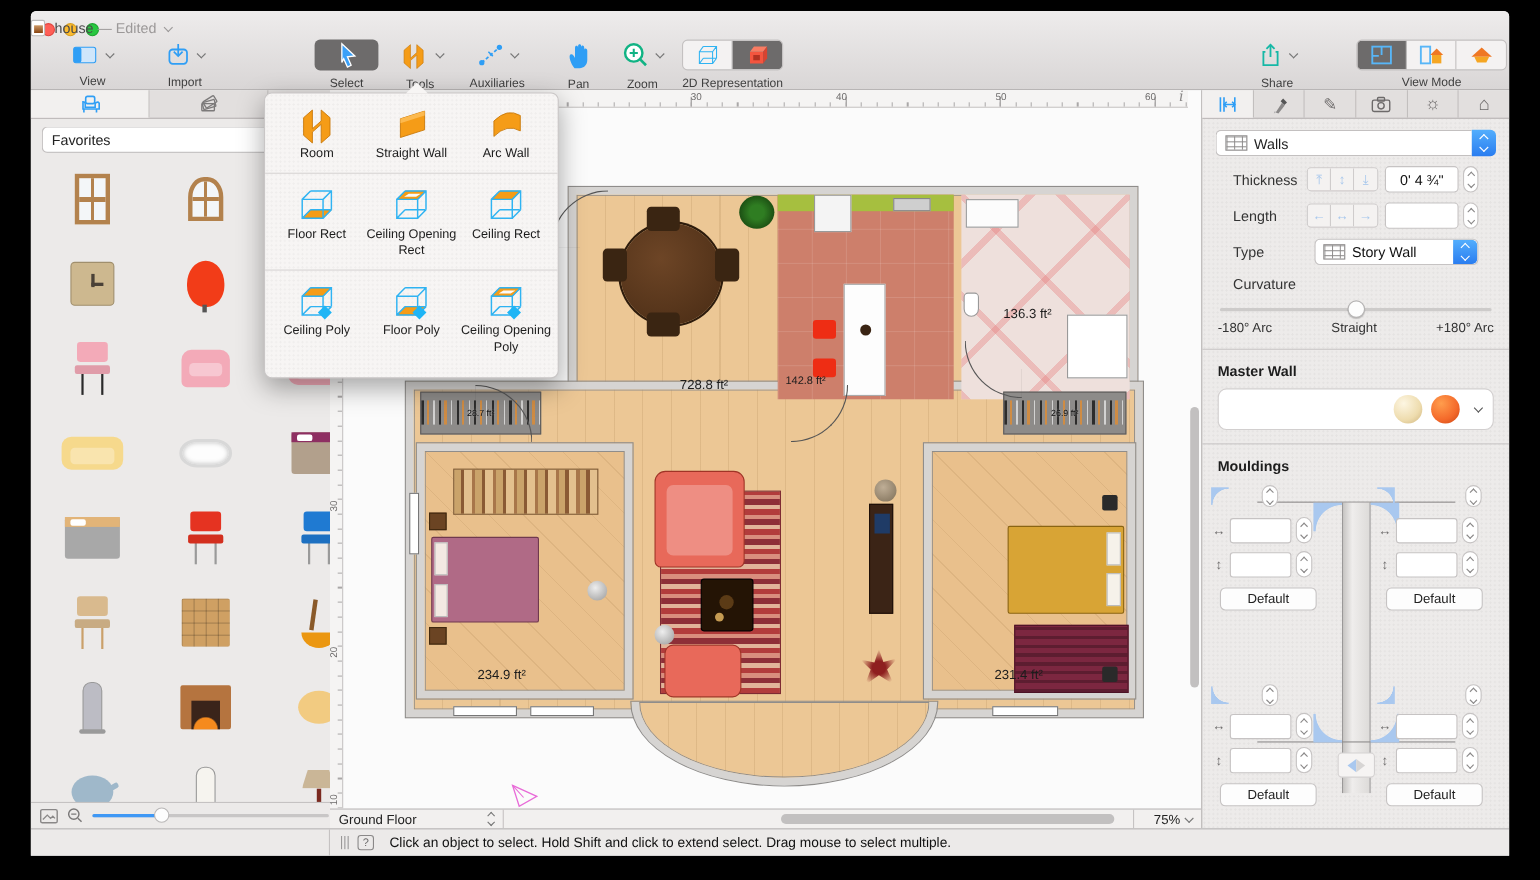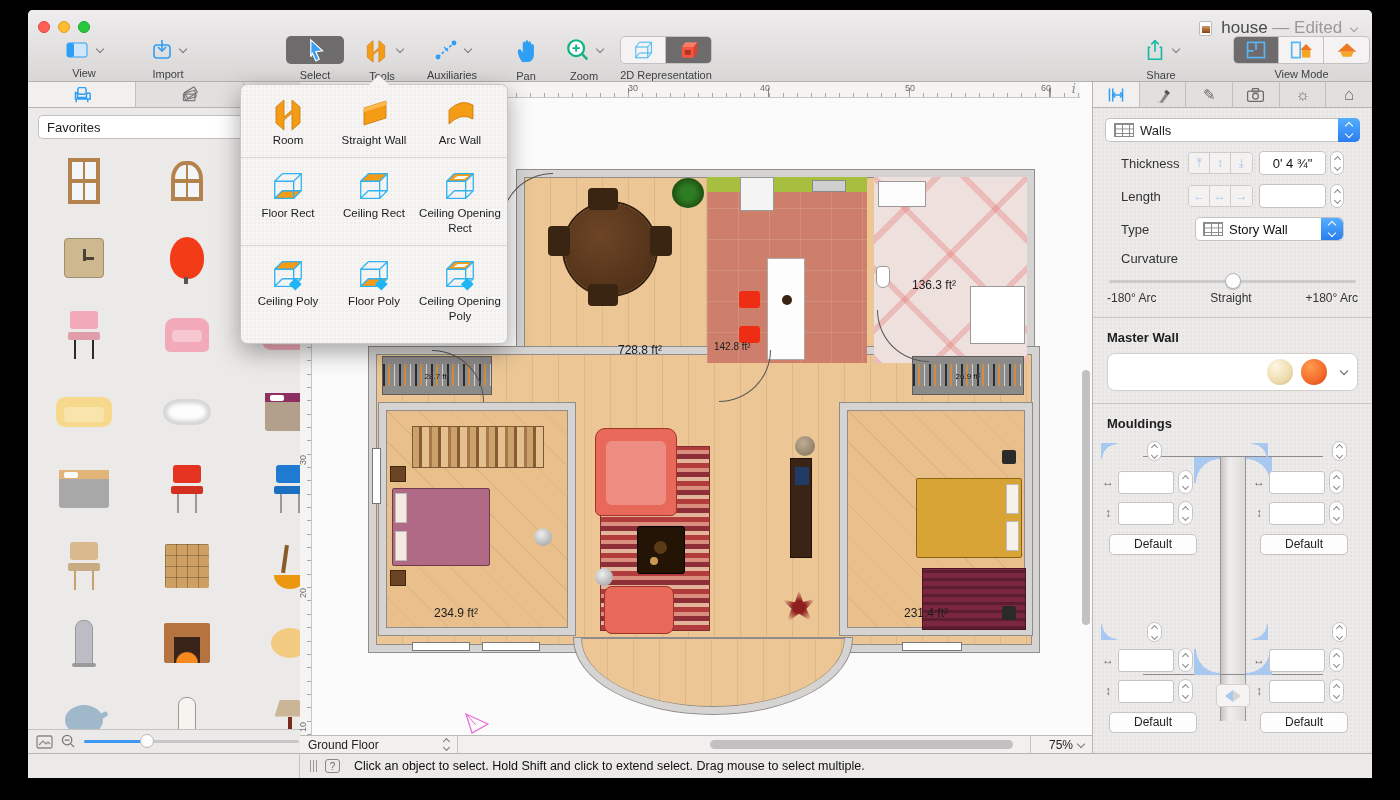--- a/index.html
+++ b/index.html
@@ -4,21 +4,21 @@
 <style>
   * { margin:0; padding:0; box-sizing:border-box; }
   html,body { width:1400px; height:800px; background:#000; font-family:"Liberation Sans",sans-serif; overflow:hidden; }
   #window { position:absolute; left:28px; top:10px; width:1344px; height:768px; background:#ececec; border-radius:5px 5px 0 0; overflow:hidden; box-shadow:0 0 18px rgba(0,0,0,.6); }
 
   
   #header { position:absolute; left:0; top:0; right:0; height:72px; background:linear-gradient(#eeecec,#d9d6d6); border-bottom:1px solid #b3b0b0; }
   .traffic { position:absolute; top:11px; left:10px; display:flex; gap:8px; }
   .traffic span { width:12px; height:12px; border-radius:50%; display:block; }
   .t-close{ background:#ff5f57; border:1px solid #e0443e;} .t-min{ background:#febc2e; border:1px solid #d9a022;} .t-zoom{ background:#28c840; border:1px solid #1ca52f;}
-  #titlebar { position:absolute; top:8px; left:0; right:15px; text-align:right; font-size:17px; color:#4a4a4a; }
+  #titlebar { position:absolute; top:8px; left:0; right:0; text-align:left; font-size:13px; color:#4a4a4a; }
   #titlebar .docicon { display:inline-block; width:13px; height:15px; background:#fff; border:1px solid #bbb; border-radius:2px; vertical-align:-3px; margin-right:5px; position:relative; overflow:hidden;}
   #titlebar .docicon i{position:absolute; left:2px; top:4px; width:8px; height:7px; background:linear-gradient(#c96,#841);}
   #titlebar .edited { color:#9b9898; }
   #titlebar .chev { display:inline-block; width:6px; height:6px; border-right:1.4px solid #9b9898; border-bottom:1.4px solid #9b9898; transform:rotate(45deg); margin-left:4px; vertical-align:2px;}
   .tb-item { position:absolute; top:26px; text-align:center; }
   .tb-item .lbl { font-size:11px; color:#3f3f3f; margin-top:3px; white-space:nowrap; }
   .tb-btn { height:28px; border-radius:5px; display:inline-flex; align-items:center; justify-content:center; padding:0 7px; }
   .tb-plain { background:transparent; }
   .tb-sel { background:#6d6b6b; }
   .seg { display:inline-flex; height:28px; border-radius:5px; overflow:hidden; border:1px solid #c4c1c1; background:#f4f2f2;}
@@ -906,34 +906,34 @@
                 <polygon points="14,24 34,24 26,32 6,32" fill="#f59c17" stroke="#c87708" stroke-width=".6"></polygon>
                 <path d="M6,14 H26 V32 H6 Z M14,6 H34 V24 M6,14 L14,6 M26,14 L34,6 M26,32 L34,24 M6,32 L14,24 M14,24 H33" fill="none" stroke="#2fb3f2" stroke-width="1.4"></path>
               </svg>
             </div>
             <div class="plabel">Floor Rect</div>
           </div>
           <div class="popitem">
             <div class="ic">
               <svg width="38" height="36" viewBox="0 0 40 38">
                 <polygon points="14,6 34,6 26,14 6,14" fill="#f59c17" stroke="#c87708" stroke-width=".6"></polygon>
+                <polygon points="17.5,8.5 29,8.5 24.5,11.5 13,11.5" fill="#fbfaf9"></polygon>
                 <path d="M6,14 H26 V32 H6 Z M14,6 H34 V24 M6,14 L14,6 M26,14 L34,6 M26,32 L34,24 M6,32 L14,24 M14,24 H33" fill="none" stroke="#2fb3f2" stroke-width="1.4"></path>
               </svg>
             </div>
-            <div class="plabel">Ceiling Rect</div>
+            <div class="plabel">Ceiling Opening Rect</div>
           </div>
           <div class="popitem">
             <div class="ic">
               <svg width="38" height="36" viewBox="0 0 40 38">
                 <polygon points="14,6 34,6 26,14 6,14" fill="#f59c17" stroke="#c87708" stroke-width=".6"></polygon>
-                <polygon points="17.5,8.5 29,8.5 24.5,11.5 13,11.5" fill="#fbfaf9"></polygon>
                 <path d="M6,14 H26 V32 H6 Z M14,6 H34 V24 M6,14 L14,6 M26,14 L34,6 M26,32 L34,24 M6,32 L14,24 M14,24 H33" fill="none" stroke="#2fb3f2" stroke-width="1.4"></path>
               </svg>
             </div>
-            <div class="plabel">Ceiling Opening Rect</div>
+            <div class="plabel">Ceiling Rect</div>
           </div>
         </div>
         <div class="popsep"></div>
         <div class="poprow">
           <div class="popitem">
             <div class="ic">
               <svg width="38" height="36" viewBox="0 0 40 38">
                 <polygon points="14,6 34,6 26,14 6,14" fill="#f59c17" stroke="#c87708" stroke-width=".6"></polygon>
                 <path d="M6,14 H26 V32 H6 Z M14,6 H34 V24 M6,14 L14,6 M26,14 L34,6 M26,32 L34,24 M6,32 L14,24 M14,24 H33" fill="none" stroke="#2fb3f2" stroke-width="1.4"></path>
                 <rect x="23" y="25" width="9.5" height="9.5" fill="#1fb5f5" transform="rotate(45 27.7 29.7)"></rect>

